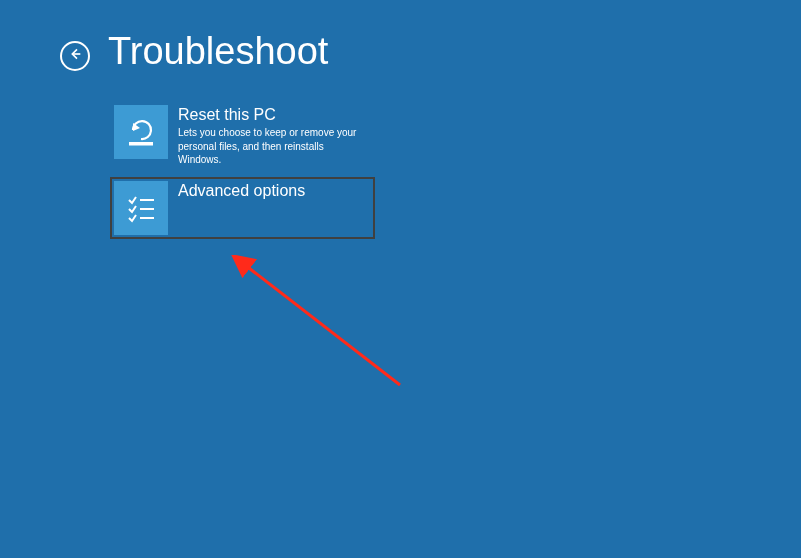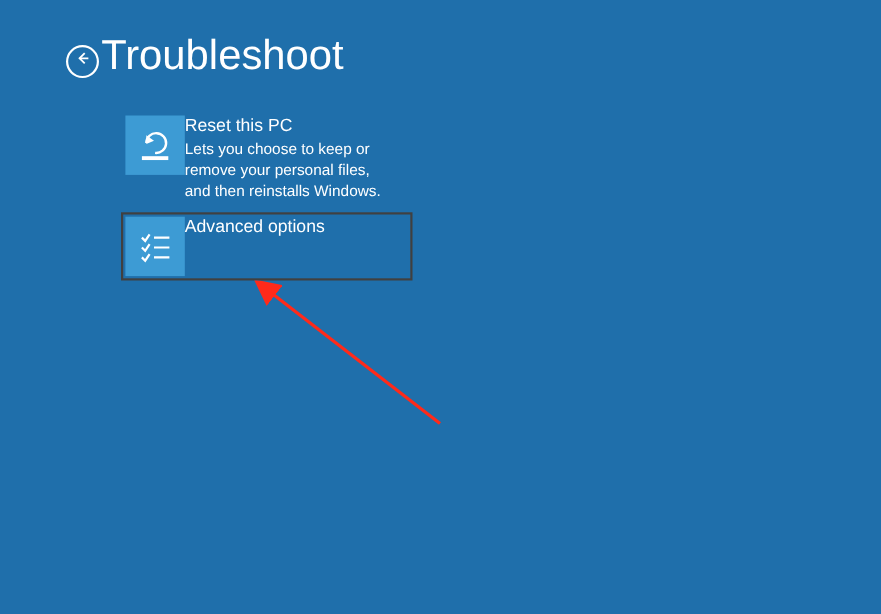--- a/index.html
+++ b/index.html
@@ -13,21 +13,21 @@
       background: #1f6fab;
       font-family: 'Segoe UI Light', 'Segoe UI', Arial, sans-serif;
       color: #ffffff;
       overflow: hidden;
       position: relative;
     }
     .header {
       display: flex;
       align-items: center;
       padding: 30px 0 0 60px;
-      gap: 2px;
+      gap: 18px;
     }
     .back-button {
       width: 30px;
       height: 30px;
       border: 2px solid #ffffff;
       border-radius: 50%;
       display: flex;
       align-items: center;
       justify-content: center;
       cursor: pointer;
@@ -45,20 +45,21 @@
     .options {
       padding: 28px 0 0 110px;
       display: flex;
       flex-direction: column;
       gap: 6px;
     }
     .tile {
       display: flex;
       width: 265px;
       padding: 4px;
+      gap: 10px;
       cursor: pointer;
     }
     .tile.selected {
       border: 2px solid #404040;
       padding: 2px;
     }
     .tile-icon {
       width: 54px;
       height: 54px;
       background: #3d9bd4;
@@ -72,21 +73,21 @@
       flex-direction: column;
       padding-top: 0px;
     }
     .tile-title {
       font-size: 16px;
       font-weight: 400;
       font-family: 'Segoe UI', Arial, sans-serif;
       line-height: 1.2;
     }
     .tile-desc {
-      font-size: 14px;
+      font-size: 10px;
       font-weight: 400;
       font-family: 'Segoe UI', Arial, sans-serif;
       line-height: 1.35;
       margin-top: 2px;
       max-width: 180px;
     }
     .arrow-annotation {
       position: absolute;
       left: 230px;
       top: 255px;

